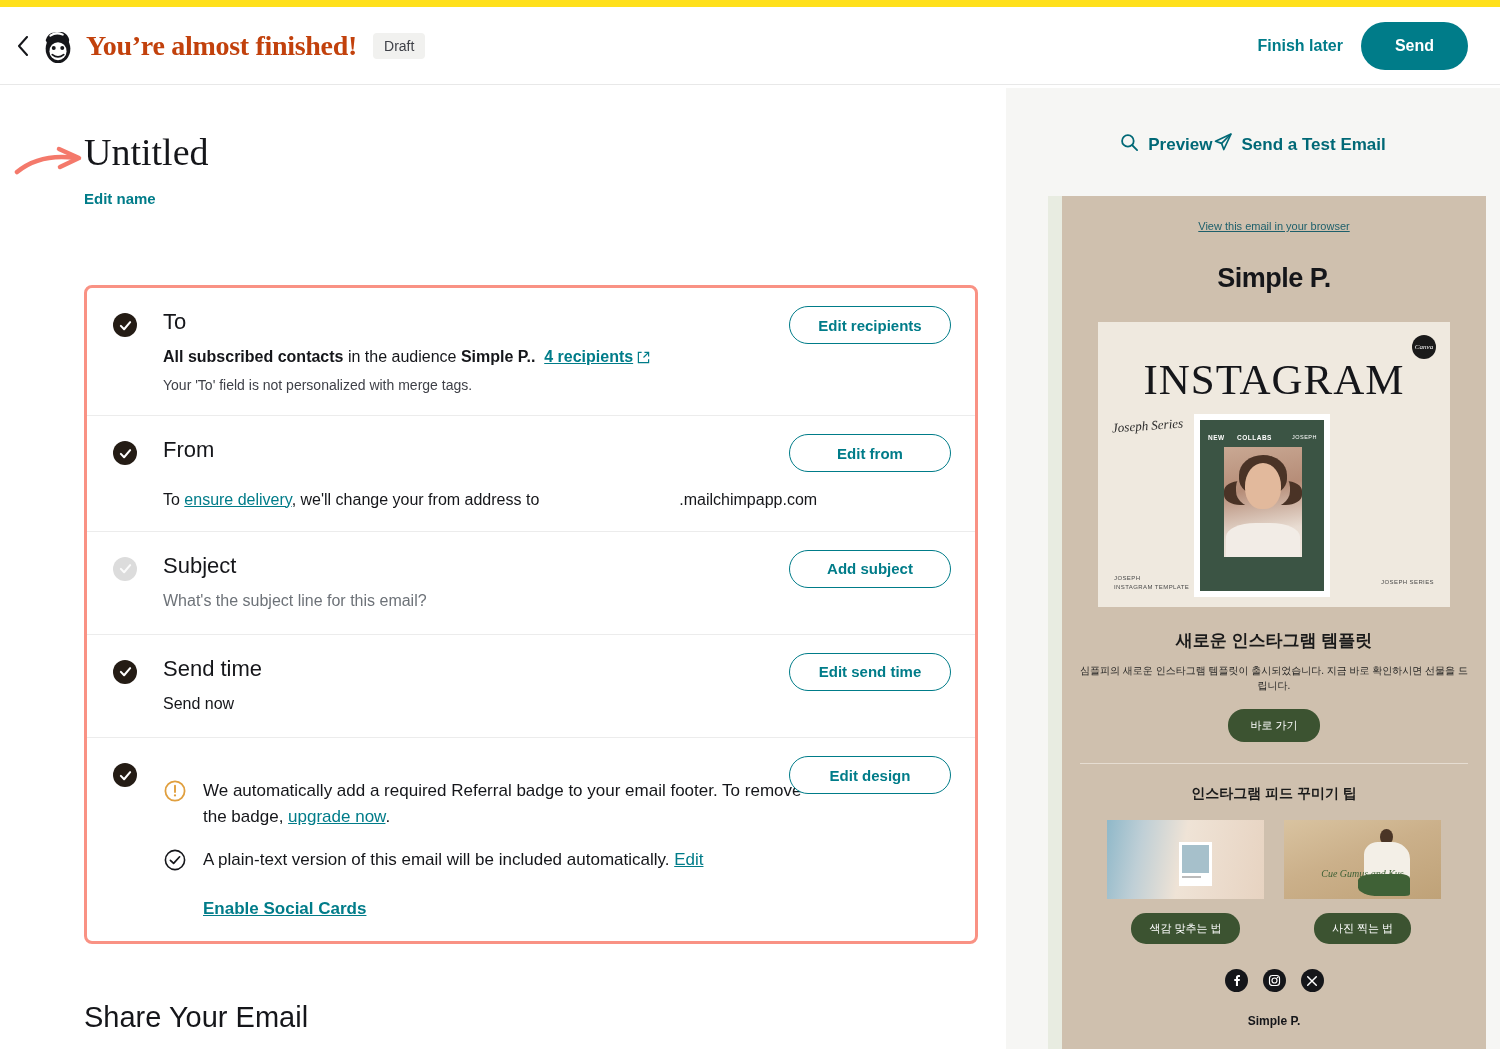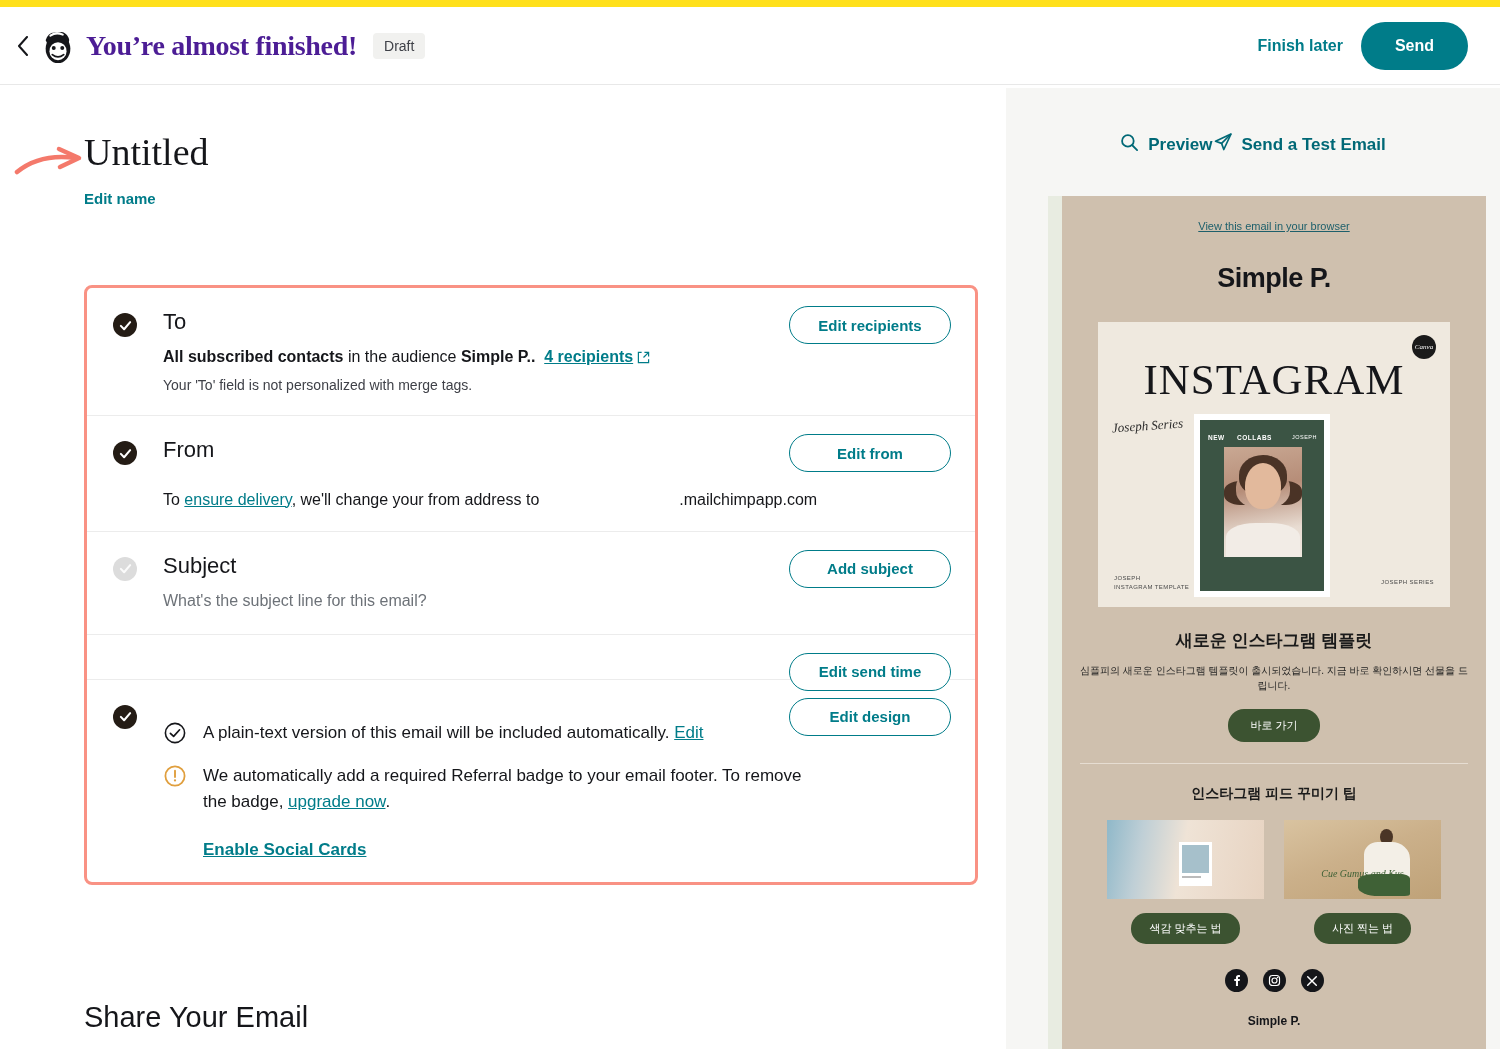--- a/index.html
+++ b/index.html
@@ -29,21 +29,21 @@
     display: flex; align-items: center; justify-content: center;
     cursor: pointer;
   }
   .back-chevron svg { display: block; }
   .freddie {
     width: 40px; height: 40px; margin-left: 2px; flex: none;
     display: flex; align-items: center; justify-content: center;
   }
   .header-title {
     font-family: "Liberation Serif", serif;
-    font-size: 28px; font-weight: 700; color: #4c1d95;
+    font-size: 28px; font-weight: 700; color: #c2410c;
     margin-left: 8px; letter-spacing: -0.3px;
     white-space: nowrap;
   }
   .draft-badge {
     margin-left: 16px;
     background: #f1f1ef; color: #3f4148;
     font-size: 14px; padding: 5px 11px; border-radius: 4px;
     white-space: nowrap;
   }
   .header-right {
@@ -447,55 +447,66 @@
             </div>
             <div class="row-body">
               <div class="row-title">Subject</div>
               <div class="row-sub muted">What's the subject line for this email?</div>
             </div>
           </div>
         </div>
 
         <div class="row">
           <button class="action-btn">Edit send time</button>
+          <div class="row-inner">
+            <div class="check">
+              <svg width="13" height="13" viewBox="0 0 14 14">
+                  <path d="M2 7.4 L5.5 11 L12 3.4" fill="none" stroke="#fff" stroke-width="2.2" stroke-linecap="round" stroke-linejoin="round"></path>
+                </svg>
+            </div>
+            <div class="row-body">
+              <div class="row-title">Send time</div>
+              <div class="row-sub">Send now</div>
+            </div>
+          </div>
         </div>
 
         <div class="row">
           <button class="action-btn">Edit design</button>
           <div class="row-inner">
             <div class="check">
               <svg width="13" height="13" viewBox="0 0 14 14">
                   <path d="M2 7.4 L5.5 11 L12 3.4" fill="none" stroke="#fff" stroke-width="2.2" stroke-linecap="round" stroke-linejoin="round"></path>
                 </svg>
             </div>
             <div class="row-body">
 
               <div class="content-items">
-                <div class="c-item">
-                  <span class="c-icon">
-                    <svg width="24" height="24" viewBox="0 0 24 24">
-                      <circle cx="12" cy="12" r="9.6" fill="none" stroke="#15161a" stroke-width="1.6"></circle>
-                      <path d="M7.4 12.3 L10.6 15.4 L16.6 8.8" fill="none" stroke="#15161a" stroke-width="1.7" stroke-linecap="round" stroke-linejoin="round"></path>
-                    </svg>
-                  </span>
-                  <div class="c-text">
-                    <span>A plain-text version of this email will be included automatically. </span><a class="tlink normal">Edit</a>
-                  </div>
-                </div>
-
                 <div class="c-item">
                   <span class="c-icon">
                     <svg width="24" height="24" viewBox="0 0 24 24">
                       <circle cx="12" cy="12" r="9.6" fill="none" stroke="#e09f3e" stroke-width="1.8"></circle>
                       <path d="M12 6.8 V13" stroke="#e09f3e" stroke-width="1.9" stroke-linecap="round"></path>
                       <circle cx="12" cy="16.4" r="1.15" fill="#e09f3e"></circle>
                     </svg>
                   </span>
                   <div class="c-text">
                     <span>We automatically add a required Referral badge to your email footer. To remove the badge, </span><a class="tlink normal">upgrade now</a><span>.</span>
+                  </div>
+                </div>
+
+                <div class="c-item">
+                  <span class="c-icon">
+                    <svg width="24" height="24" viewBox="0 0 24 24">
+                      <circle cx="12" cy="12" r="9.6" fill="none" stroke="#15161a" stroke-width="1.6"></circle>
+                      <path d="M7.4 12.3 L10.6 15.4 L16.6 8.8" fill="none" stroke="#15161a" stroke-width="1.7" stroke-linecap="round" stroke-linejoin="round"></path>
+                    </svg>
+                  </span>
+                  <div class="c-text">
+                    <span>A plain-text version of this email will be included automatically. </span><a class="tlink normal">Edit</a>
                   </div>
                 </div>
 
                 <a class="social-cards-link">Enable Social Cards</a>
               </div>
             </div>
           </div>
         </div>
 
       </div>

